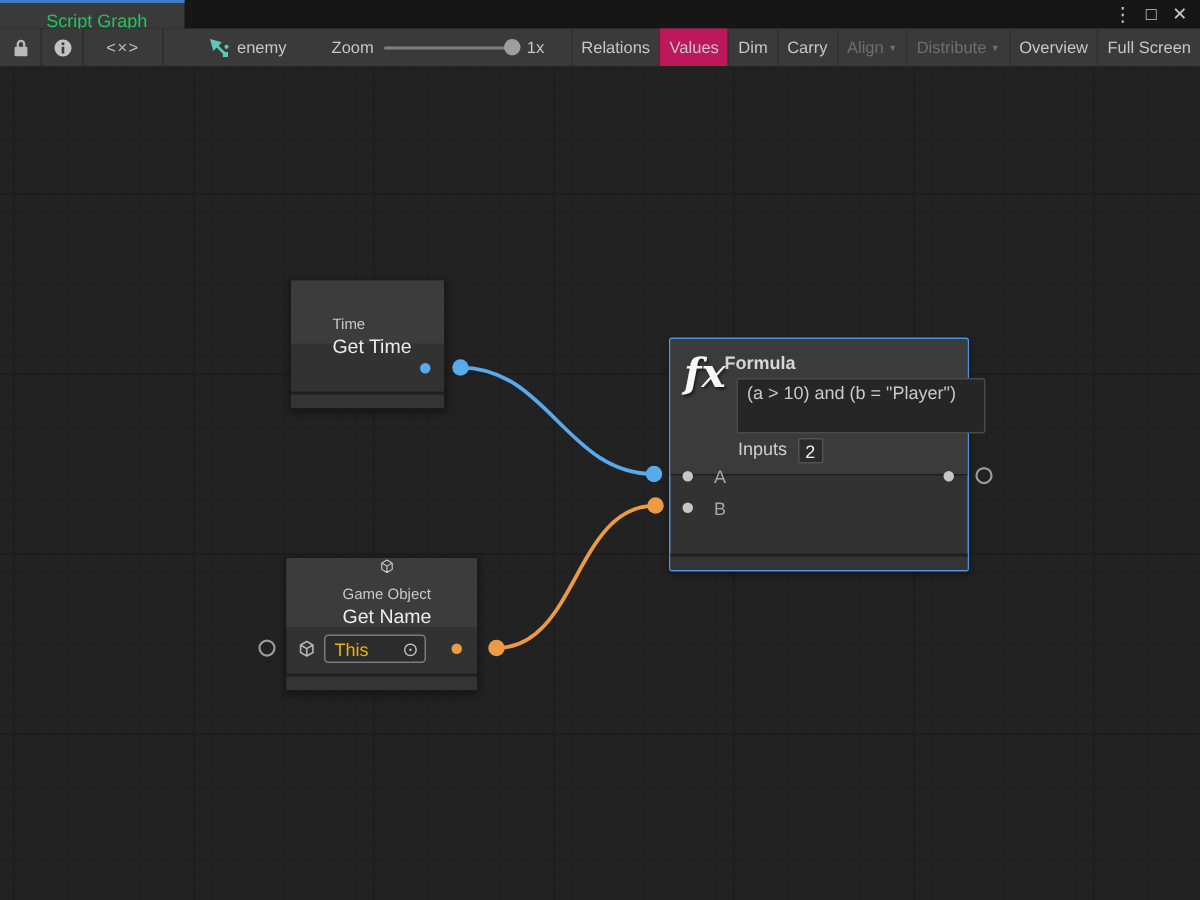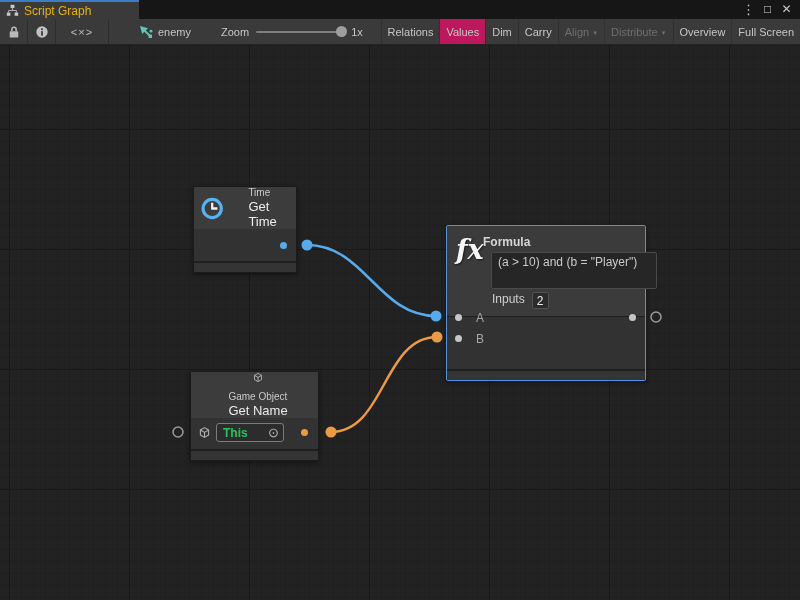--- a/index.html
+++ b/index.html
@@ -2,23 +2,23 @@
 <html><head>
 <meta charset="utf-8">
 <style>
   * { margin:0; padding:0; box-sizing:border-box; }
   html,body { width:800px; height:600px; overflow:hidden; background:#222223;
               font-family:"Liberation Sans", sans-serif; }
   .window { width:800px; height:600px; display:flex; flex-direction:column; }
 
   
   .titlebar { height:19px; background:#161617; display:flex; align-items:stretch; }
-  .tab { width:139px; background:#3a3a3b; border-top:2px solid #3d7dc4;
+  .tab { width:123px; background:#3a3a3b; border-top:2px solid #3d7dc4;
          display:flex; align-items:center; gap:5px; padding-left:6px;
-         color:#eab308; font-size:12px; }
+         color:#22c55e; font-size:12px;flex-direction:column; }
   .win-controls { margin-left:auto; display:flex; align-items:center; gap:2px; padding-right:5px; }
   .win-btn { width:17px; text-align:center; color:#c9c9c9; font-size:12px; line-height:17px; cursor:default; }
   .win-btn.more { font-size:13px; }
 
   
   .toolbar { height:26px; background:#3a3a3b; border-bottom:1px solid #242425;
              display:flex; align-items:stretch; font-size:11px; color:#c6c6c6; }
   .tbtn { display:flex; align-items:center; justify-content:center; }
   .icon-btn { width:27px; }
   .icon-btn.wide { width:52px; color:#bdbdbd; letter-spacing:1px; font-size:11px; }
@@ -59,21 +59,21 @@
   .title-label { font-size:13px; color:#ececec; }
   .node-footer { position:absolute; left:0; right:0; bottom:0; height:11px;
                  background:#343435; border-top:2px solid #1f1f20; }
   .port-dot { position:absolute; width:7px; height:7px; border-radius:50%; background:#c6c6c6; }
   .port-dot.blue { background:#58aaeb; }
   .port-dot.orange { background:#ec9a44; }
   .port-label { position:absolute; font-size:12px; color:#a6a6a6; }
 
   
   .node-time { left:193px; top:141px; width:104px; height:87px; }
-  .node-time .node-header { height:42px; gap:24px; padding-left:6px; }
+  .node-time .node-header { height:42px; gap:24px; padding-left:6px;flex-direction:column; }
   .node-time .body-dot { right:9px; top:55px; }
 
   
   .node-formula { left:446px; top:180px; width:200px; height:156px; }
   .fx-glyph { position:absolute; left:9px; top:8px; font-family:"DejaVu Serif", serif;
               font-style:italic; font-weight:bold; font-size:27px; color:#f6f6f6;
               text-shadow:1px 1px 2px rgba(0,0,0,.6); }
   .formula-hdr { position:absolute; left:0; top:0; right:0; height:90px; background:#3b3b3c;
                  border-radius:1px 1px 0 0; }
   .formula-title { position:absolute; left:36px; top:9px; font-size:12px; color:#d6d6d6;font-weight:bold; }
@@ -87,21 +87,21 @@
                 border-radius:2px; color:#ececec; font-size:12px; display:flex;
                 align-items:center; justify-content:center; }
   .hdr-divider { position:absolute; left:0; right:0; top:90px; height:1px; background:#1f1f20; }
 
   
   .node-getname { left:190px; top:326px; width:129px; height:90px; }
   .node-getname .node-header { height:46px; gap:8px; padding-left:7px;flex-direction:column; }
   .this-field { position:absolute; left:25px; top:51px; width:68px; height:19px;
                 background:#2c2c2d; border:1px solid #7b7b7c; border-radius:3px;
                 display:flex; align-items:center; padding:0 4px 0 6px; }
-  .this-text { font-size:12px; color:#22c55e; flex:1;font-weight:bold; }
+  .this-text { font-size:12px; color:#eab308; flex:1; }
   .target-icon { font-size:13px; color:#bcbcbc; line-height:1; }
   .small-cube { position:absolute; left:7px; top:54px; }
   .node-getname .body-dot { right:10px; top:57px; }
 </style>
 </head>
 <body>
 
 <div class="window">
 
   <div class="titlebar">

